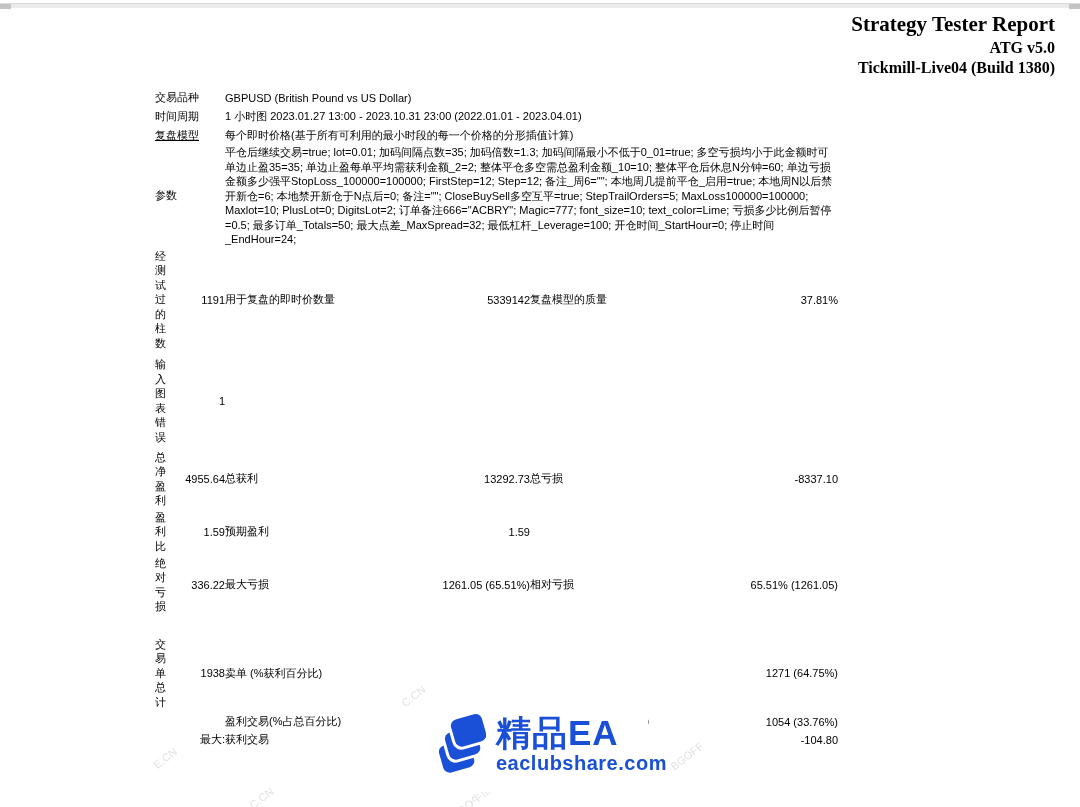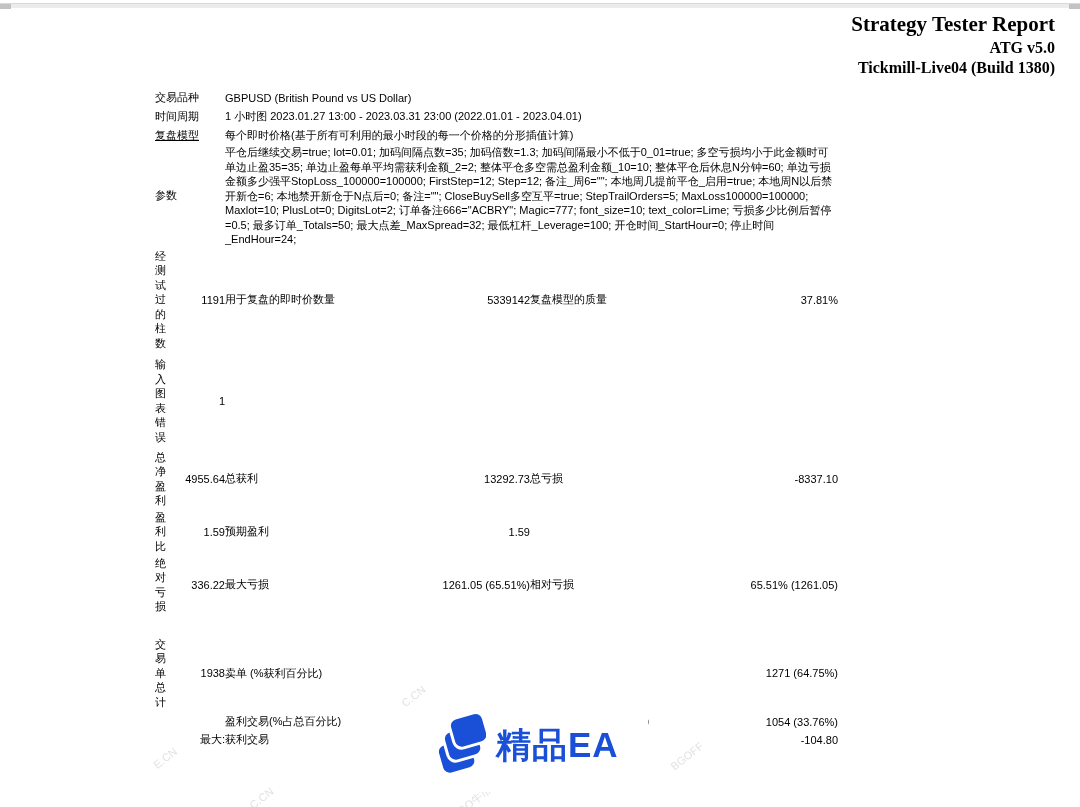--- a/index.html
+++ b/index.html
@@ -84,21 +84,21 @@
       <col style="width:152px">
   </colgroup>
 
   <tbody>
       <tr class="ir">
     <td class="ilab" colspan="2">交易品种</td>
     <td class="ival" colspan="4">GBPUSD (British Pound vs US Dollar)</td>
   </tr>
   <tr class="ir">
     <td class="ilab" colspan="2">时间周期</td>
-    <td class="ival" colspan="4">1 小时图 2023.01.27 13:00 - 2023.03.31 23:00 (2022.01.01 - 2023.04.01)</td>
+    <td class="ival" colspan="4">1 小时图 2023.01.27 13:00 - 2023.10.31 23:00 (2022.01.01 - 2023.04.01)</td>
   </tr>
   <tr class="ir">
     <td class="ilab u" colspan="2">复盘模型</td>
     <td class="ival" colspan="4">每个即时价格(基于所有可利用的最小时段的每一个价格的分形插值计算)</td>
   </tr>
   <tr>
     <td class="ilab" colspan="2">参数</td>
     <td class="params-text" colspan="4">平仓后继续交易=true; lot=0.01; 加码间隔点数=35; 加码倍数=1.3; 加码间隔最小不低于0_01=true; 多空亏损均小于此金额时可单边止盈35=35; 单边止盈每单平均需获利金额_2=2; 整体平仓多空需总盈利金额_10=10; 整体平仓后休息N分钟=60; 单边亏损金额多少强平StopLoss_100000=100000; FirstStep=12; Step=12; 备注_周6=""; 本地周几提前平仓_启用=true; 本地周N以后禁开新仓=6; 本地禁开新仓于N点后=0; 备注=""; CloseBuySell多空互平=true; StepTrailOrders=5; MaxLoss100000=100000; Maxlot=10; PlusLot=0; DigitsLot=2; 订单备注666="ACBRY"; Magic=777; font_size=10; text_color=Lime; 亏损多少比例后暂停=0.5; 最多订单_Totals=50; 最大点差_MaxSpread=32; 最低杠杆_Leverage=100; 开仓时间_StartHour=0; 停止时间_EndHour=24;</td>
   </tr>
 
@@ -177,20 +177,21 @@
     <svg width="48" height="64" viewBox="0 0 48 64" xmlns="http://www.w3.org/2000/svg">
       <g fill="#1a50d8" stroke="#ffffff" stroke-width="3">
         <rect x="1" y="29" width="35" height="31" rx="8" transform="rotate(-16 18 44)"></rect>
         <rect x="7" y="16" width="35" height="31" rx="8" transform="rotate(-16 24 31)"></rect>
         <rect x="13" y="3" width="35" height="31" rx="8" transform="rotate(-16 30 18)"></rect>
       </g>
     </svg>
   </span>
   <span class="logo-texts">
     <span class="logo-brand">精品EA</span>
+    <span class="logo-site">eaclubshare.com</span>
   </span>
 </div>
 
 <span class="wm wm0">C.CN</span>
 <span class="wm wm1">E.CN</span>
 <span class="wm wm2">BGOFF</span>
 <span class="wm wm3">C.CN</span>
 <span class="wm wm4">GO牛市</span>
 
 </body></html>

